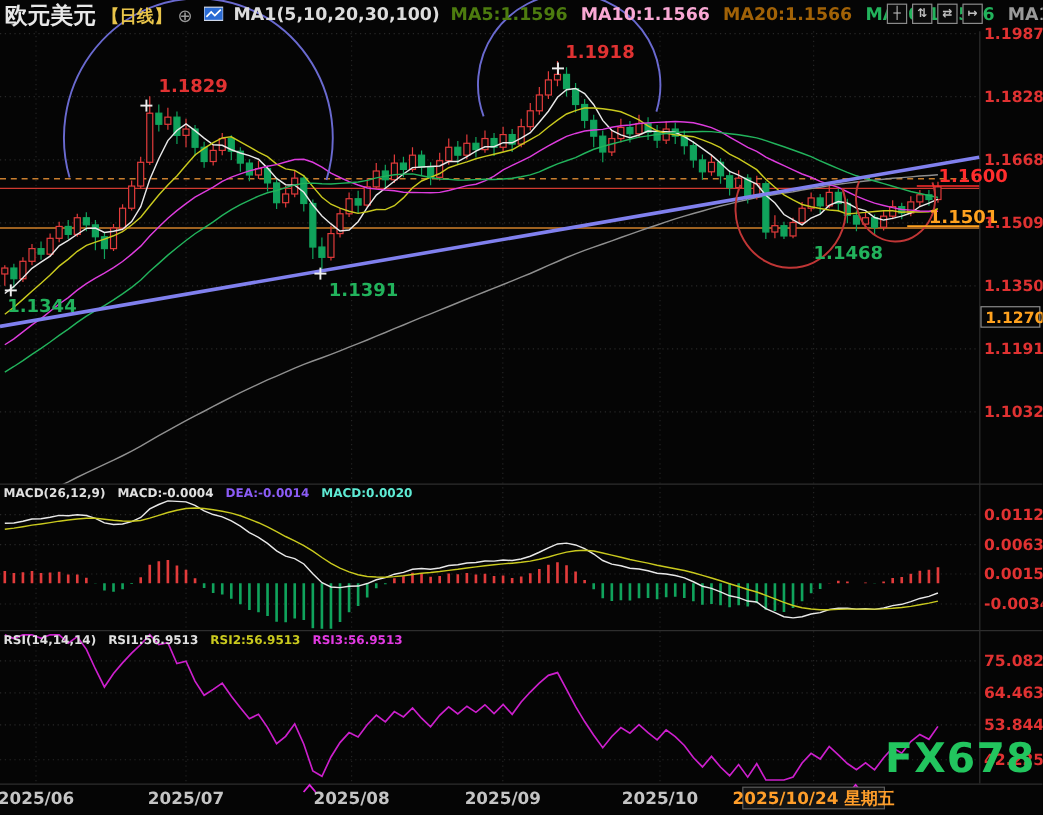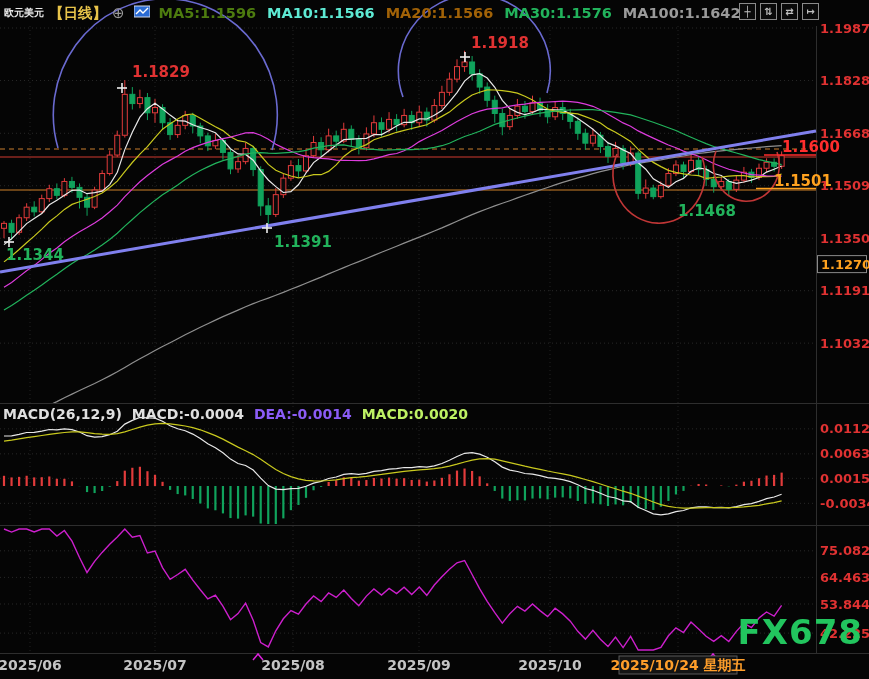--- a/index.html
+++ b/index.html
@@ -2,70 +2,77 @@
 <html><head>
 <meta charset="utf-8">
 <style>
   html,body{margin:0;padding:0;background:#000;}
   #app{position:relative;width:869px;height:679px;background:#050505;overflow:hidden;
        font-family:"DejaVu Sans","Liberation Sans",sans-serif;}
   #chart-svg{position:absolute;left:0;top:0;}
   #chart-svg text{font-family:"DejaVu Sans","Liberation Sans",sans-serif;font-weight:bold;}
   .hdr{position:absolute;left:4px;top:2px;height:22px;display:flex;align-items:center;gap:9px;
        font-size:14.5px;font-weight:bold;white-space:nowrap;z-index:5;}
-  .hdr .sym{color:#e8e8e8;font-size:10px;}
+  .hdr .sym{color:#e8e8e8;font-size:19px;}
   .hdr .per{color:#e8c44a;}
   .hdr .exp{color:#9a9a9a;font-weight:normal;font-size:15px;cursor:pointer;}
   .hdr .magrp{color:#dcdcdc;}
   .toolbar{position:absolute;right:50px;top:3px;display:flex;gap:4px;z-index:6;}
   .tbtn{width:15px;height:15px;border:1px solid #8a8a8a;color:#c0c0c0;font-size:10px;line-height:15px;
         text-align:center;font-weight:bold;cursor:pointer;background:#0a0a0a;}
-  .ind-hdr{position:absolute;left:3px;display:flex;gap:10px;font-size:14px;font-weight:bold;z-index:5;white-space:nowrap;align-items:center;}
+  .ind-hdr{position:absolute;left:3px;display:flex;gap:10px;font-size:10px;font-weight:bold;z-index:5;white-space:nowrap;align-items:center;}
   .wm{position:absolute;right:6px;top:612px;font-size:34px;font-weight:bold;color:#22c55e;
       letter-spacing:1px;z-index:7;}
   .chicon{display:inline-block;}
 </style>
 </head>
 <body>
 
 <div id="app">
 
   <div class="hdr">
     <span class="sym">欧元美元</span>
     <span class="per" style="margin-left:-4px;font-family:Liberation Mono, monospace;">【日线】</span>
     <span class="exp" style="margin-left:-4px;">⊕</span>
     <span class="chicon">
       <svg width="16" height="13">
           <rect x="0" y="1" width="16" height="11" fill="#2a6bd4" stroke="#cfd8ea" stroke-width="1"></rect>
           <polyline points="2,9 6,5 9,8 14,3" fill="none" stroke="#ffffff" stroke-width="1.4"></polyline>
         </svg>
     </span>
+    <span class="magrp">MA1(5,10,20,30,100)</span>
     <span id="ma-labels" style="display:flex;gap:11px;">
         <span style="color: #4d7c0f;">MA5:1.1596</span>
-        <span style="color: #5eead4; text-align: center;">MA10:1.1566</span>
+        <span style="color: #f9a8d4; text-align: center;">MA10:1.1566</span>
         <span style="color: #a16207;">MA20:1.1566</span>
         <span style="color: rgb(34, 179, 92);">MA30:1.1576</span>
         <span style="color: rgb(154, 154, 154);">MA100:1.1642</span>
       </span>
   </div>
 
   <div class="toolbar" id="toolbar-box">
       <span class="tbtn">┼</span>
       <span class="tbtn">⇅</span>
       <span class="tbtn">⇄</span>
       <span class="tbtn">↦</span>
     </div>
 
   <div class="ind-hdr" style="top:406px;">
     <span style="color:#e0e0e0;">MACD(26,12,9)</span>
     <span style="color:#e0e0e0;">MACD:-0.0004</span>
     <span style="color:#8b5cf6;">DEA:-0.0014</span>
-    <span style="color:#bef264;">MACD:0.0020</span>
+    <span style="color:#5eead4;">MACD:0.0020</span>
   </div>
 
+  <div class="ind-hdr" style="top:529px;">
+    <span style="color:#e0e0e0;">RSI(14,14,14)</span>
+    <span style="color:#e0e0e0;">RSI1:56.9513</span>
+    <span style="color:#c9c91e;">RSI2:56.9513</span>
+    <span style="color:#e23ae2;">RSI3:56.9513</span>
+  </div>
 
   <div class="wm">FX678</div>
 
   <svg id="chart-svg" width="869" height="679">
     <defs>
       <clipPath id="clip-main">
           <rect x="0" y="25" width="817" height="378"></rect>
         </clipPath>
       <clipPath id="clip-macd">
           <rect x="0" y="404" width="817" height="120"></rect>

